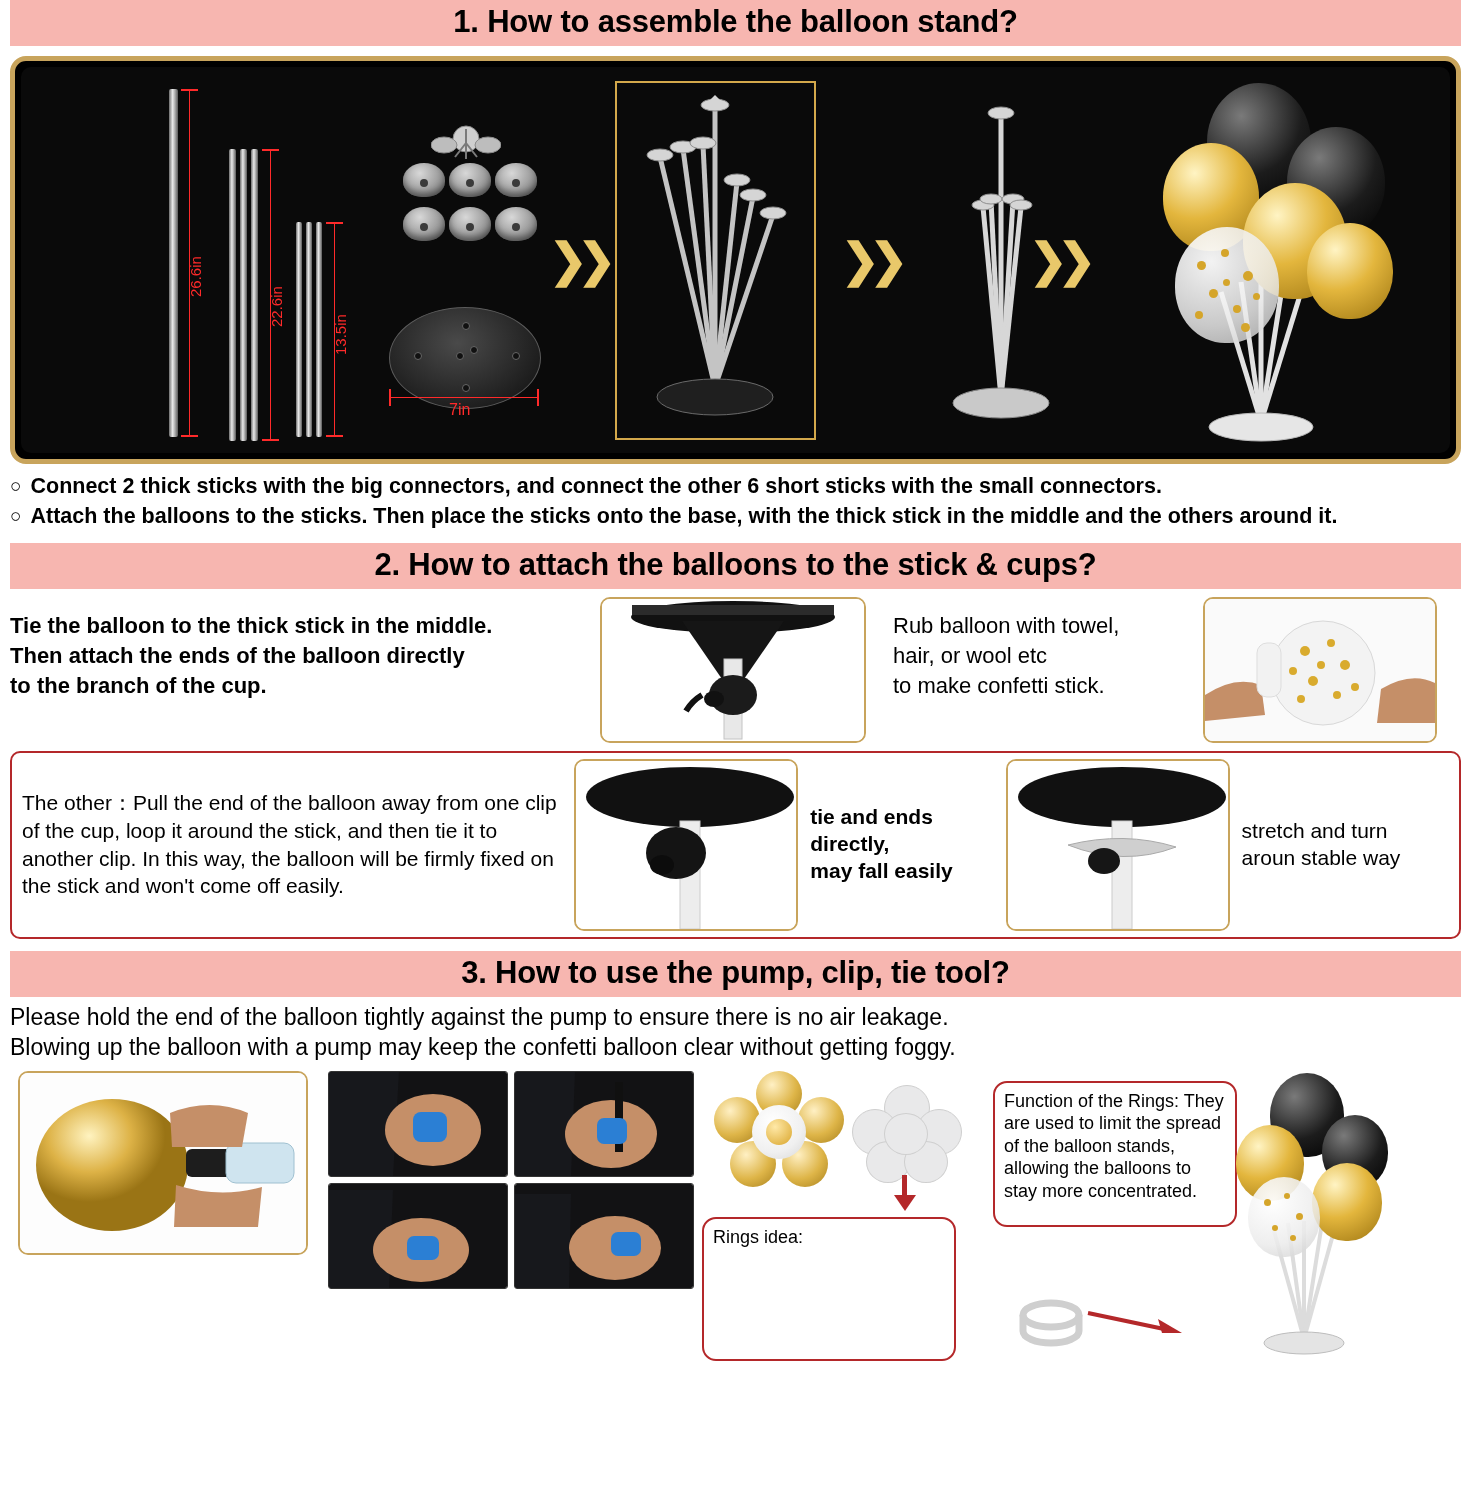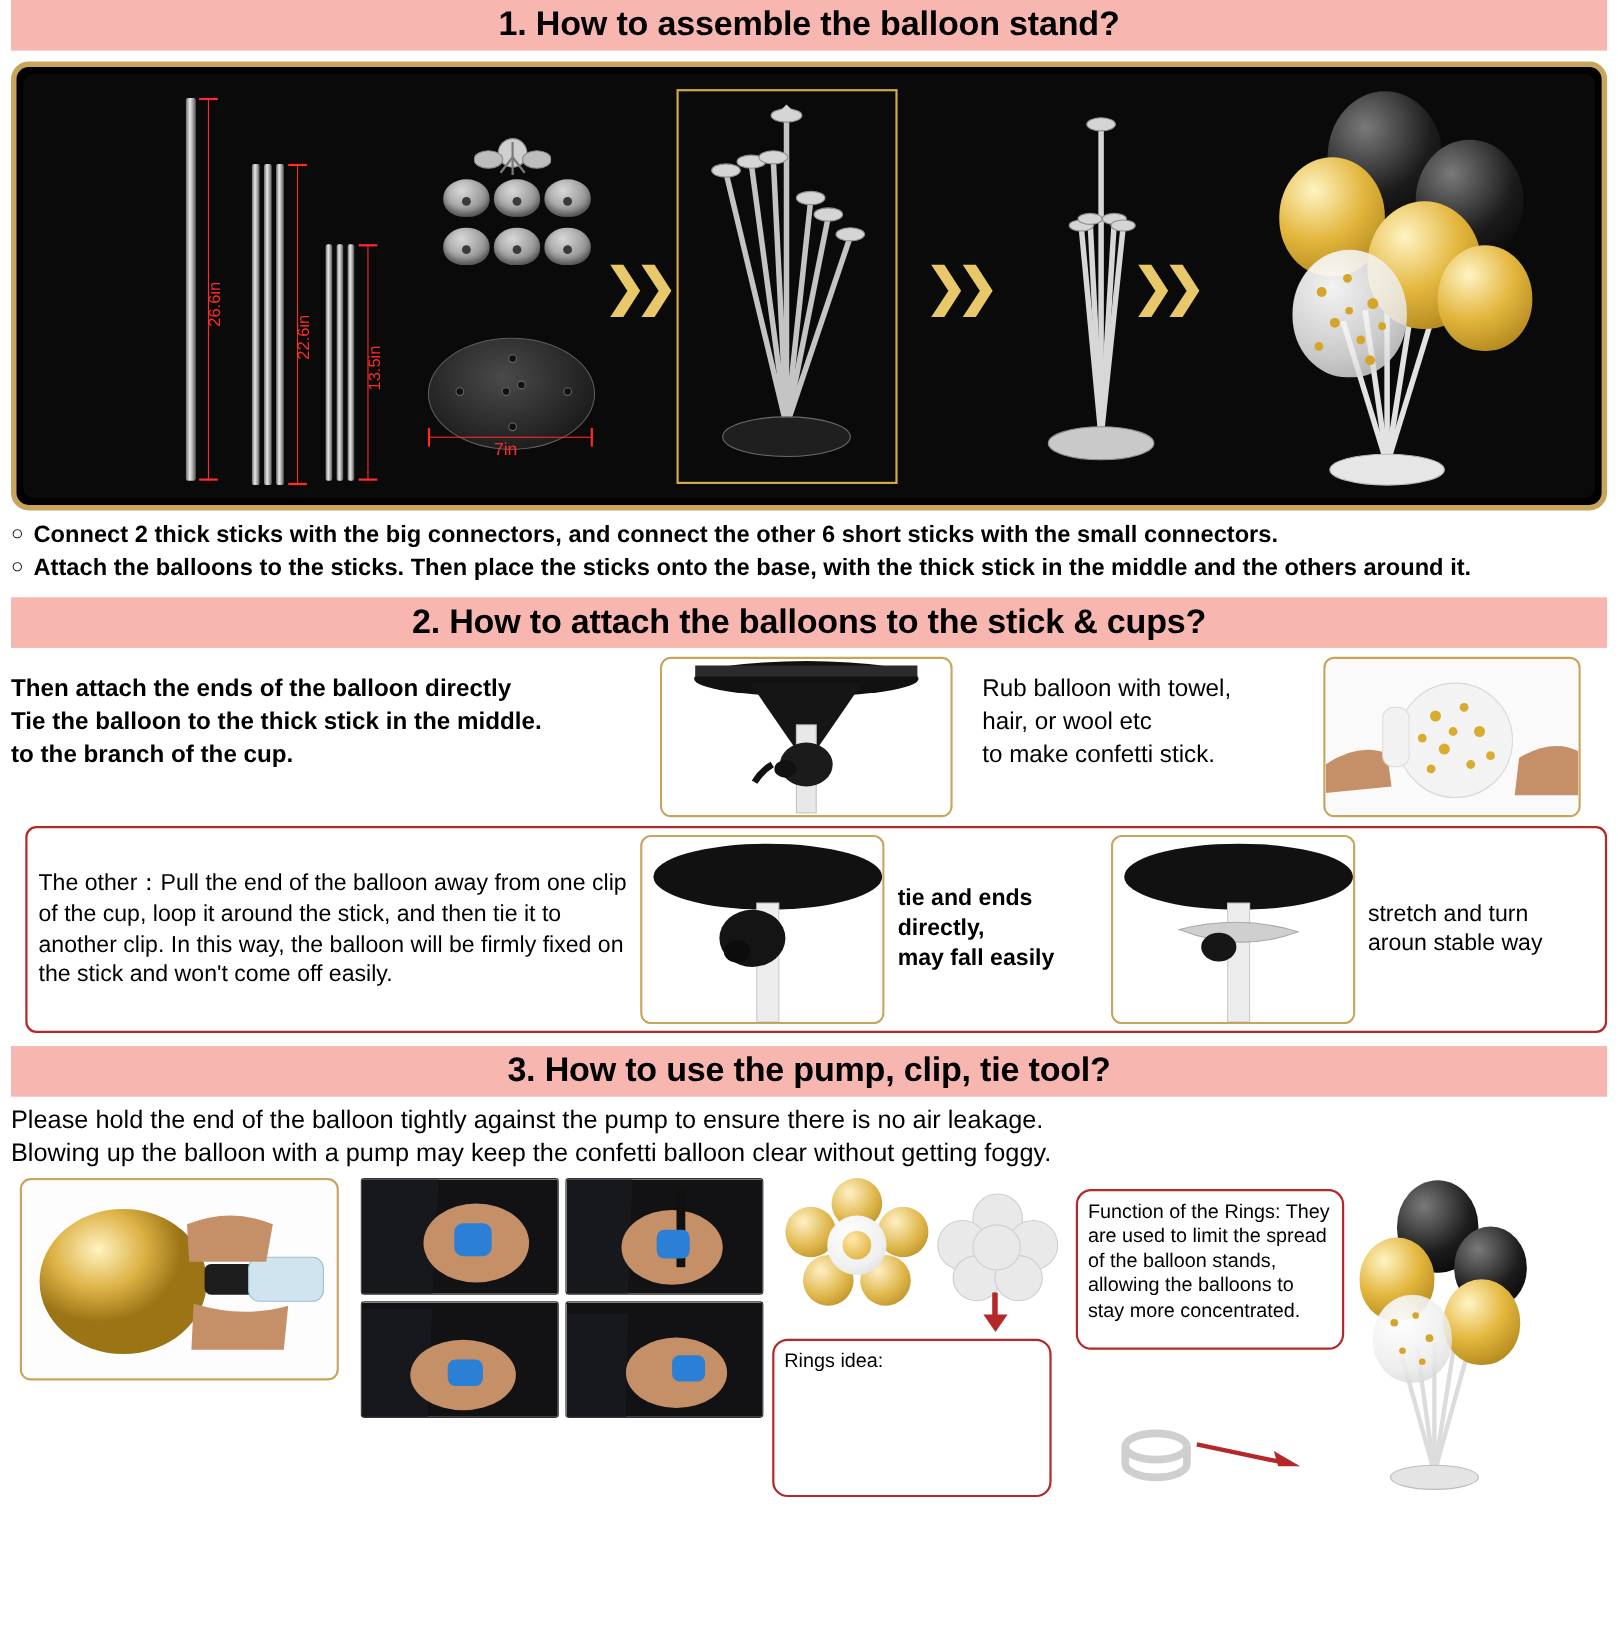--- a/index.html
+++ b/index.html
@@ -401,22 +401,22 @@
     <div class="bullet-row" style="margin-top:2px;">
       <span class="bullet-dot">○</span>
       <span>Attach the balloons to the sticks. Then place the sticks onto the base, with the thick stick in the middle and the others around it.</span>
     </div>
   </div>
 
   <div class="section-header" style="margin-top:12px;">2. How to attach the balloons to the stick &amp; cups?</div>
 
   <div class="s2-top">
     <div class="s2-textblock" style="width:580px;">
+      <div>Tie the balloon to the thick stick in the middle.</div>
       <div>Then attach the ends of the balloon directly</div>
-      <div>Tie the balloon to the thick stick in the middle.</div>
       <div>to the branch of the cup.</div>
     </div>
 
     <div class="img-box gold-b" style="width:262px;height:142px;">
       <div style="position:absolute;inset:0;background:#fff;"></div>
       <svg width="262" height="142" viewBox="0 0 262 142" style="position:absolute;left:0;top:0;">
         <ellipse cx="131" cy="18" rx="102" ry="16" fill="#111"></ellipse>
         <rect x="30" y="6" width="202" height="10" fill="#2b2b2b"></rect>
         <path d="M80 22 L131 96 L182 22 Z" fill="#151515"></path>
         <rect x="122" y="60" width="18" height="80" fill="#e8e8e8" stroke="#c4c4c4"></rect>
@@ -449,21 +449,21 @@
             <circle cx="150" cy="88" r="4"></circle>
           <circle cx="96" cy="100" r="4"></circle>
         </g>
         <path d="M0 96 q30 -20 56 -10 l4 30 -60 6 Z" fill="#c58f68"></path>
         <path d="M176 90 q30 -18 54 -6 l0 40 -58 0 Z" fill="#c58f68"></path>
         <rect x="52" y="44" width="24" height="54" rx="10" fill="#f2f2f2" stroke="#ddd"></rect>
       </svg>
     </div>
   </div>
 
-  <div class="panel-outline" style="height:188px;margin-left:13px;">
+  <div class="panel-outline" style="height:188px;">
     <div class="panel-text" style="width:560px;">The other：Pull the end of the balloon away from one clip of the cup, loop it around the stick, and then tie it to another clip. In this way, the balloon will be firmly fixed on the stick and won't come off easily.</div>
 
     <div class="img-box" style="width:228px;height:168px;border-color:#c8a45c;">
       <svg width="228" height="168" viewBox="0 0 228 168" style="position:absolute;left:0;top:0;">
         <rect width="228" height="168" fill="#fff"></rect>
         <ellipse cx="114" cy="36" rx="104" ry="30" fill="#111"></ellipse>
         <rect x="104" y="60" width="20" height="108" fill="#ededed" stroke="#ccc"></rect>
         <ellipse cx="100" cy="92" rx="30" ry="26" fill="#141414"></ellipse>
         <ellipse cx="86" cy="104" rx="12" ry="10" fill="#0c0c0c"></ellipse>
       </svg>
@@ -578,21 +578,21 @@
 
       <div class="arrow-stem" style="left:200px;top:104px;height:22px;"></div>
       <div class="arrow-down" style="left:192px;top:124px;"></div>
 
       <div class="callout" style="position:absolute;left:0;top:146px;width:254px;height:144px;">
         <div style="font-weight:normal;">Rings idea:</div>
       </div>
     </div>
 
     <div style="position:relative;width:420px;height:290px;">
-      <div class="callout" style="position:absolute;left:0;top:10px;width:244px;height:146px;">Function of the Rings: They are used to limit the spread of the balloon stands, allowing the balloons to stay more concentrated.</div>
+      <div class="callout" style="position:absolute;left:15px;top:10px;width:244px;height:146px;">Function of the Rings: They are used to limit the spread of the balloon stands, allowing the balloons to stay more concentrated.</div>
 
       <div style="position:absolute;left:214px;top:0;width:206px;height:288px;">
         <svg width="206" height="288" viewBox="0 0 206 288" style="position:absolute;left:0;top:0;">
           <g stroke="#dcdcdc" stroke-width="4" fill="none">
             <path d="M112 268 L112 150"></path>
             <path d="M112 268 L82 160"></path>
             <path d="M112 268 L142 160"></path>
             <path d="M112 268 L96 152"></path>
             <path d="M112 268 L130 152"></path>
           </g>

